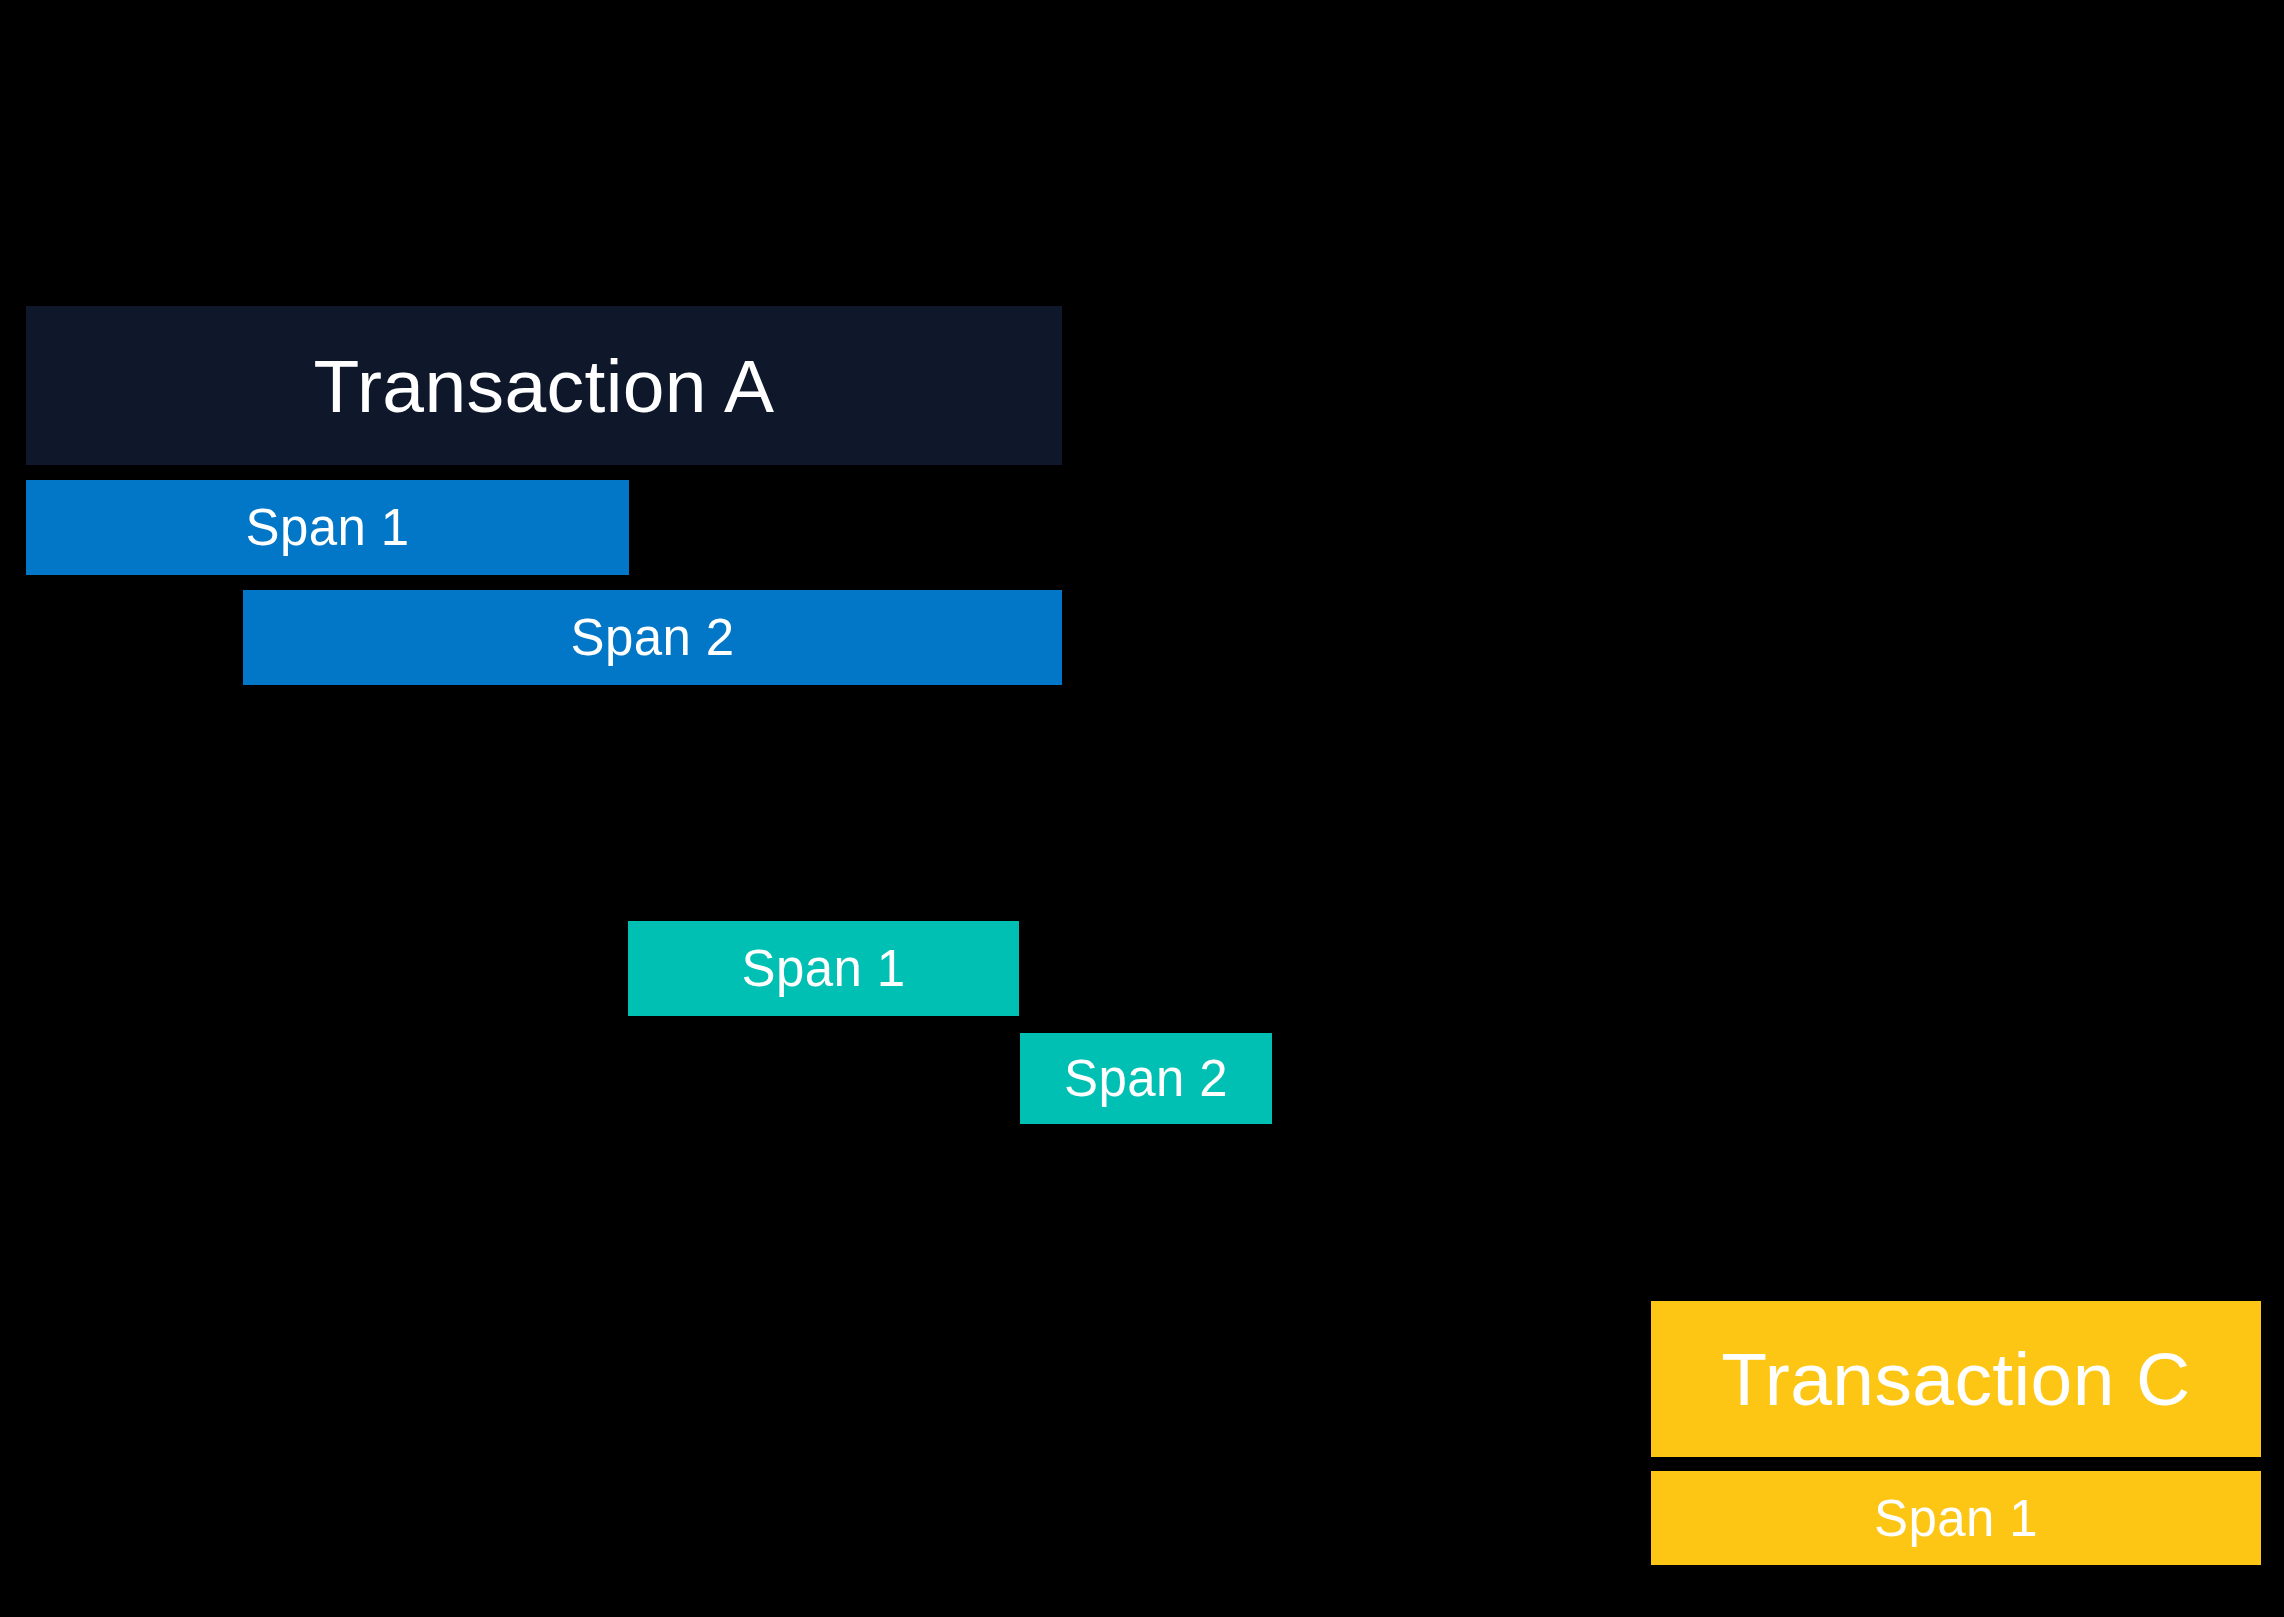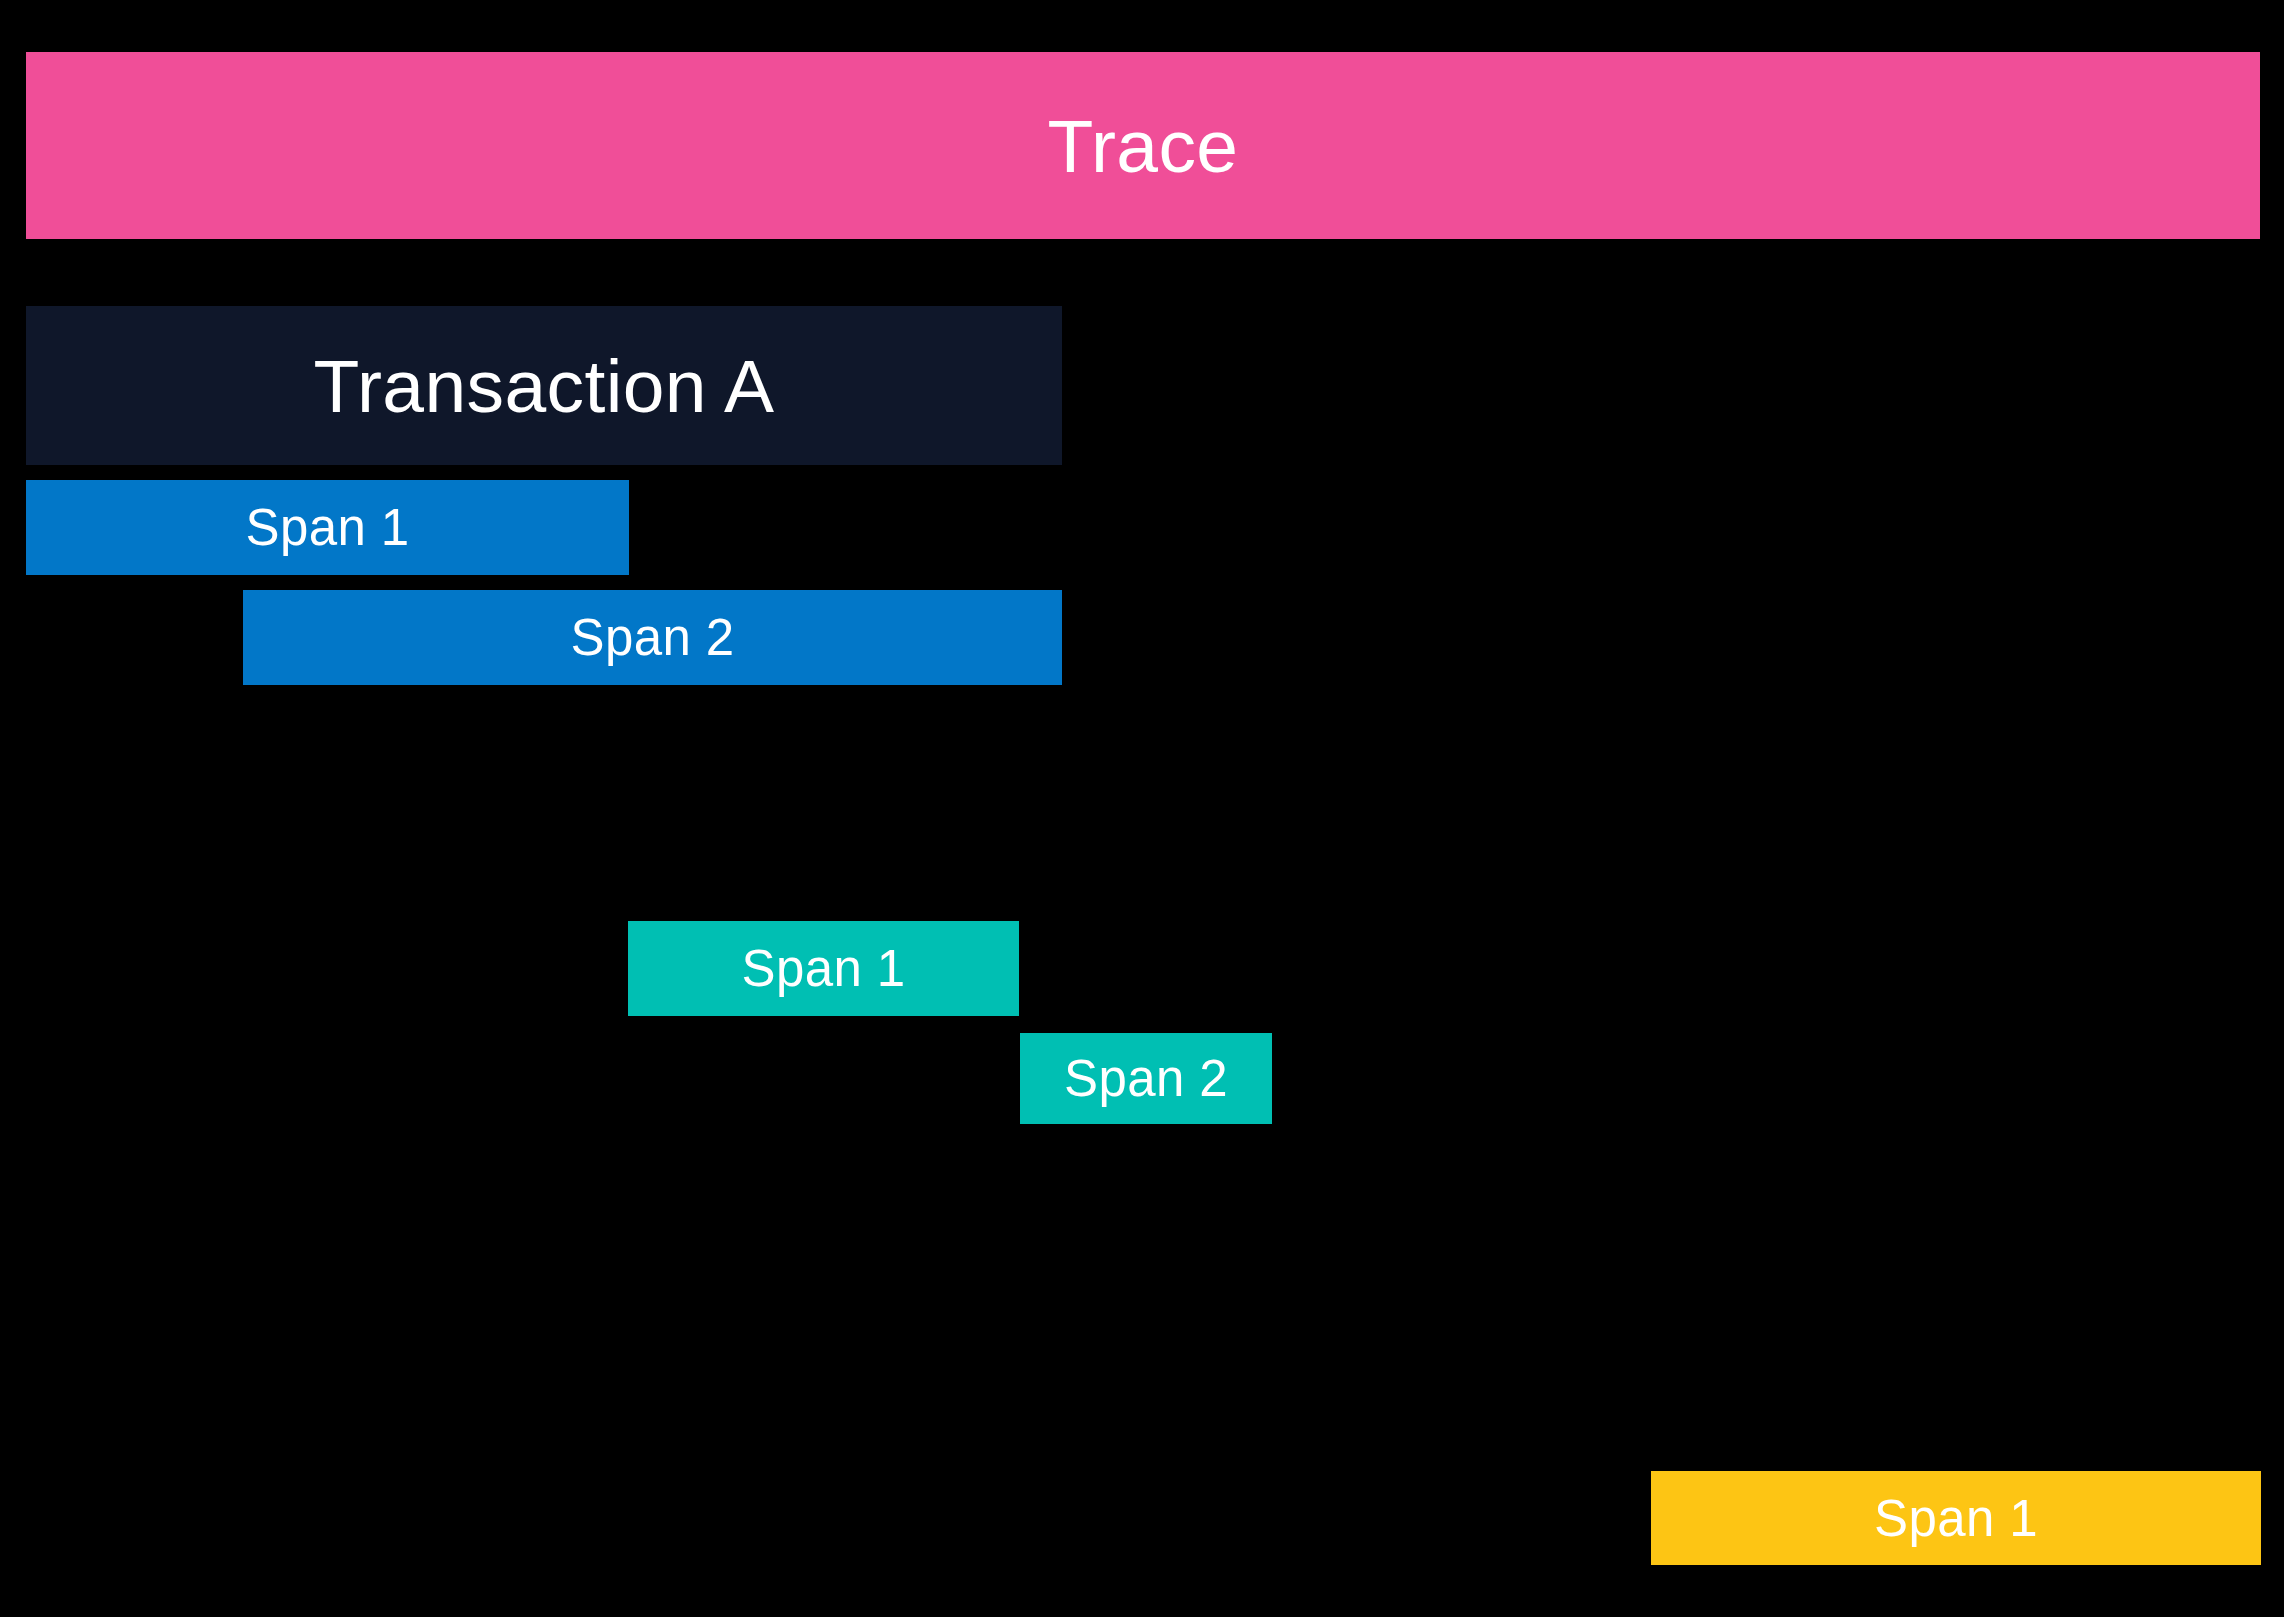--- a/index.html
+++ b/index.html
@@ -29,39 +29,39 @@
     white-space: nowrap;
   }
   .lbl-xl { font-size: 75px; }   
   .lbl-md { font-size: 51px; }   
 </style>
 </head>
 <body>
 
 <div class="canvas">
 
-  <div class="bar" style="left: 26px; top: 52px; width: 2234px; height: 187px; background: rgb(240, 78, 152);">
-    <span class="lbl lbl-xl">Trace</span>
-  </div>
 
   <div class="bar" style="left: 26px; top: 306px; width: 1036px; height: 159px; background: #0f172a;">
     <span class="lbl lbl-xl">Transaction A</span>
   </div>
   <div class="bar" style="left: 26px; top: 480px; width: 603px; height: 95px; background: rgb(2, 119, 200);">
     <span class="lbl lbl-md">Span 1</span>
   </div>
   <div class="bar" style="left: 243px; top: 590px; width: 819px; height: 95px; background: rgb(2, 119, 200);">
     <span class="lbl lbl-md">Span 2</span>
   </div>
 
   <div class="bar" style="left: 628px; top: 921px; width: 391px; height: 95px; background: rgb(0, 191, 179);">
     <span class="lbl lbl-md">Span 1</span>
   </div>
   <div class="bar" style="left: 1020px; top: 1033px; width: 252px; height: 91px; background: rgb(0, 191, 179);">
     <span class="lbl lbl-md">Span 2</span>
   </div>
 
+  <div class="bar" style="left: 1651px; top: 1301px; width: 610px; height: 156px; background: rgb(253, 197, 20);">
+    <span class="lbl lbl-xl">Transaction C</span>
+  </div>
   <div class="bar" style="left: 1651px; top: 1471px; width: 610px; height: 94px; background: rgb(253, 197, 20);">
     <span class="lbl lbl-md">Span 1</span>
   </div>
 
 </div>
 
 
 </body></html>

